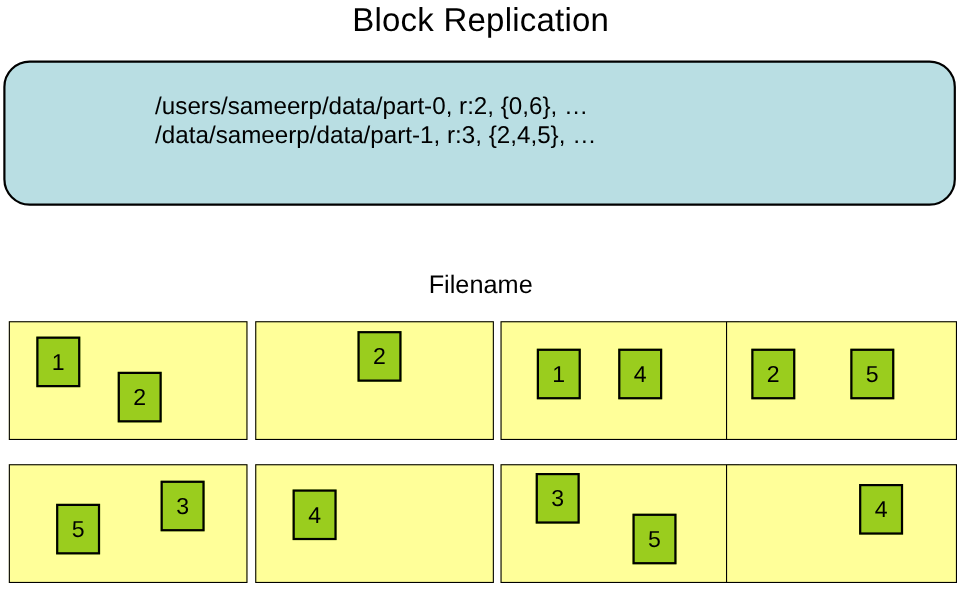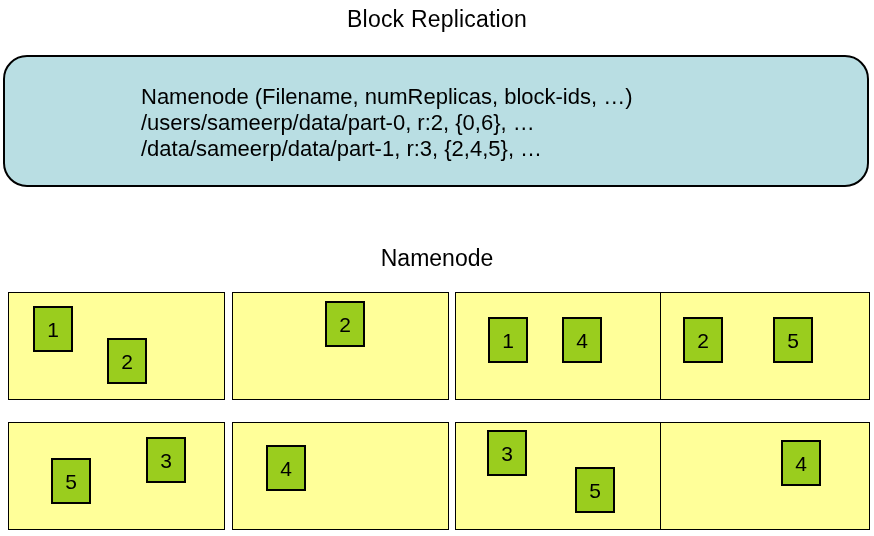--- a/index.html
+++ b/index.html
@@ -16,21 +16,21 @@
     overflow: hidden;
   }
 
   
   #diagram-title {
     position: absolute;
     top: 4px;
     left: 0;
     width: 874px;
     text-align: center;
-    font-size: 23px;
+    font-size: 30px;
     line-height: 30px;
     letter-spacing: 0.2px;
     white-space: nowrap;
   }
 
   
   #namenode-panel {
     position: absolute;
     left: 3px;
     top: 55px;
@@ -95,27 +95,26 @@
     color: #000000;
   }
 </style>
 </head>
 <body>
 
 <div id="diagram-title">Block Replication</div>
 
 <div id="namenode-panel">
   <div id="namenode-lines">
-    <div>Namenode (Filename, numReplicas, block-ids, …)</div>
     <div>/users/sameerp/data/part-0, r:2, {0,6}, …</div>
     <div>/data/sameerp/data/part-1, r:3, {2,4,5}, …</div>
   </div>
 </div>
 
-<div id="datanodes-label">Namenode</div>
+<div id="datanodes-label">Filename</div>
 
 <div class="datanode row-top col-0">
     <div class="block" style="left: 24px; top: 13px;">
       <span>1</span>
     </div>
     <div class="block" style="left: 98px; top: 45px;">
       <span>2</span>
     </div>
   </div>
 <div class="datanode row-top col-1">

